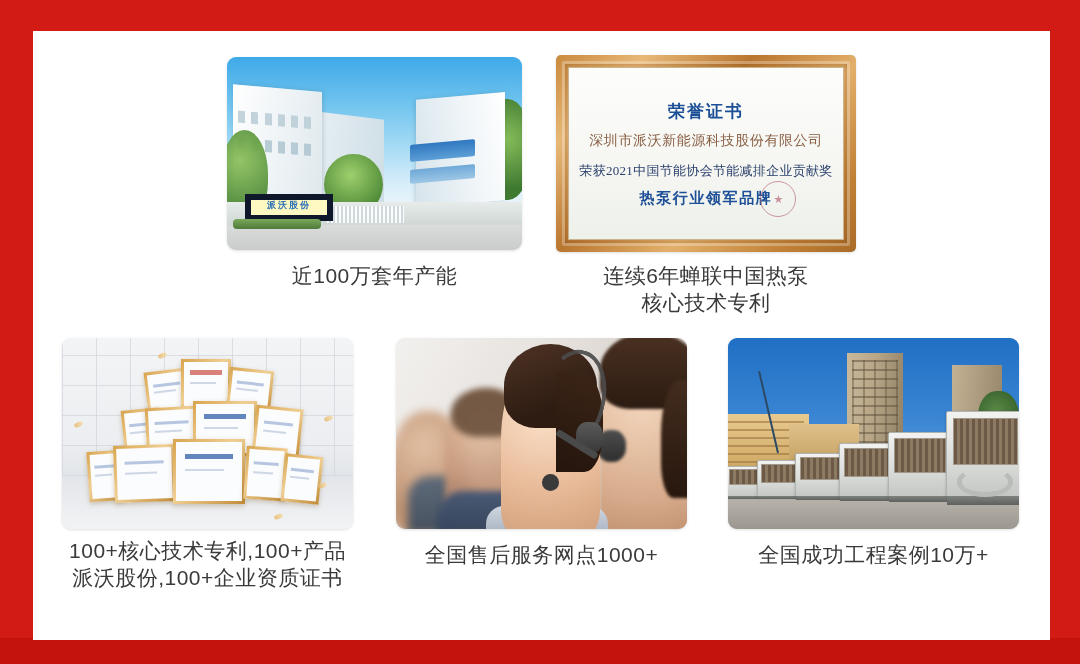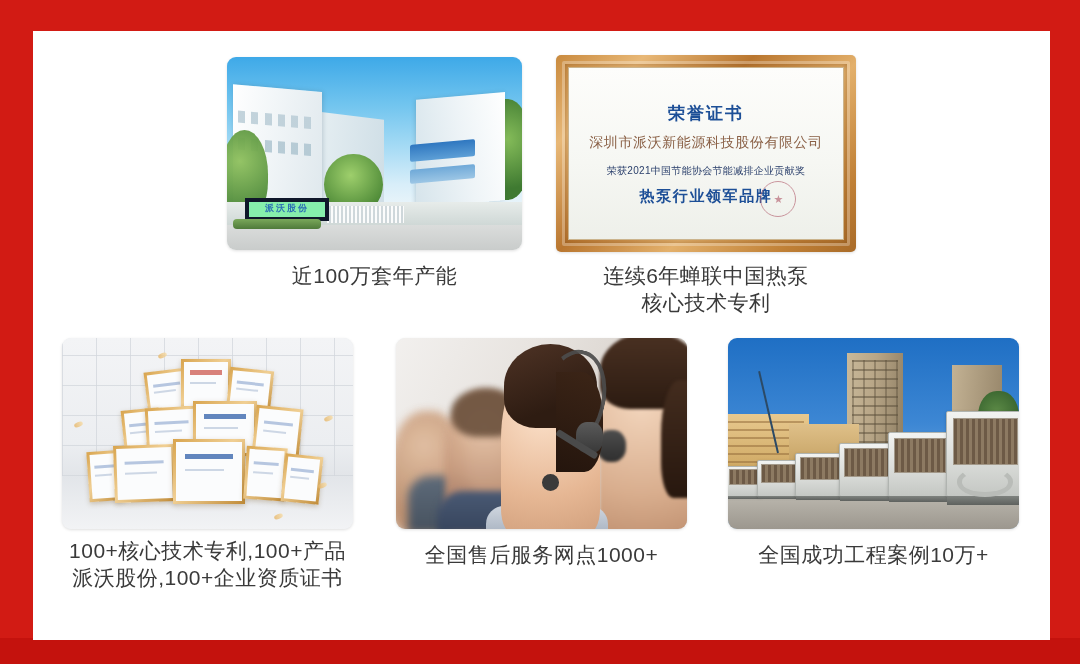--- a/index.html
+++ b/index.html
@@ -52,21 +52,21 @@
     background:linear-gradient(180deg,#6fa9d8,#9cc6e5);transform:skewY(-5deg);border-radius:2px;}
   .f-treeL{position:absolute;left:-2%;top:38%;width:16%;height:46%;border-radius:50% 50% 42% 42%;
     background:radial-gradient(circle at 40% 35%,#8fc15e,#4e8a39 70%);opacity:.95;}
   .f-treeC{position:absolute;left:33%;top:50%;width:20%;height:32%;border-radius:50%;
     background:radial-gradient(circle at 45% 35%,#9ecf6c,#4f8b38 72%);}
   .f-treeR{position:absolute;right:-3%;top:22%;width:17%;height:52%;border-radius:46%;
     background:radial-gradient(circle at 50% 40%,#86bd5a,#3f7a31 75%);}
   .f-wall{position:absolute;left:0;right:0;bottom:13%;height:12%;
     background:linear-gradient(180deg,#e7ecea,#cfd8d6);}
   .f-sign{position:absolute;left:6%;bottom:15%;width:26%;height:8%;
-    background:#86efac;border:4px solid #0f172a;}
+    background:#fef9c3;border:6px solid #0f172a;font-family:Liberation Mono, monospace;}
   .f-sign span{display:block;color:#2b6fb5;font-size:9px;font-weight:bold;
     text-align:center;line-height:1.45;letter-spacing:2px;}
   .f-gate{position:absolute;left:34%;bottom:14%;width:26%;height:9%;
     background:repeating-linear-gradient(90deg,#ffffff 0 2px,#cdd6da 2px 4px);opacity:.9;}
   .f-ground{position:absolute;left:0;right:0;bottom:0;height:14%;
     background:linear-gradient(180deg,#dcdedd,#c9cccb);}
   .f-hedge{position:absolute;left:2%;bottom:11%;width:30%;height:5%;border-radius:4px;
     background:linear-gradient(180deg,#7aa85a,#4f7a3a);}
 
   
@@ -75,21 +75,21 @@
     background:linear-gradient(135deg,#c98a3e 0%,#e8b877 18%,#b9762f 40%,#e3b06b 62%,#c08036 85%,#a96b28 100%);
     padding:12px;box-sizing:border-box;}
   .frame-bevel{position:absolute;inset:6px;border:3px solid rgba(255,255,255,.28);border-radius:2px;
     box-shadow:inset 0 0 6px rgba(120,70,20,.5);}
   .frame-inner{position:absolute;inset:12px;
     background:linear-gradient(180deg,#fdfdfb 0%,#f6f7f3 55%,#eef0ea 100%);
     border:1px solid #cbb48d;box-sizing:border-box;
     display:flex;flex-direction:column;align-items:center;justify-content:center;}
   .cert-title{color:#1d4f97;font-size:17px;font-weight:bold;letter-spacing:2px;margin-bottom:9px;}
   .cert-line1{color:#7a4a2c;font-size:14px;letter-spacing:.6px;opacity:.88;margin-bottom:12px;white-space:nowrap;}
-  .cert-line2{color:#2a3f6b;font-size:10px;letter-spacing:.3px;margin-bottom:9px;white-space:nowrap;}
+  .cert-line2{color:#2a3f6b;font-size:13px;letter-spacing:.3px;margin-bottom:9px;white-space:nowrap;font-family:Liberation Serif, serif;}
   .cert-main{color:#1d4f97;font-size:15px;font-weight:bold;letter-spacing:1.6px;}
   .cert-seal{position:absolute;right:17%;bottom:13%;width:34px;height:34px;border-radius:50%;
     border:1.4px solid #b05a6a;opacity:.62;}
   .cert-seal:before{content:"★";position:absolute;left:50%;top:50%;transform:translate(-50%,-50%);
     color:#b05a6a;font-size:11px;}
 
   
   .certwall{left:0px;top:0px;width:291px;height:191px;}
   .cw-bg{position:absolute;inset:0;
     background:linear-gradient(180deg,#f3f4f6 0%,#eceef1 55%,#e2e5e9 72%,#f2f3f5 100%);}

